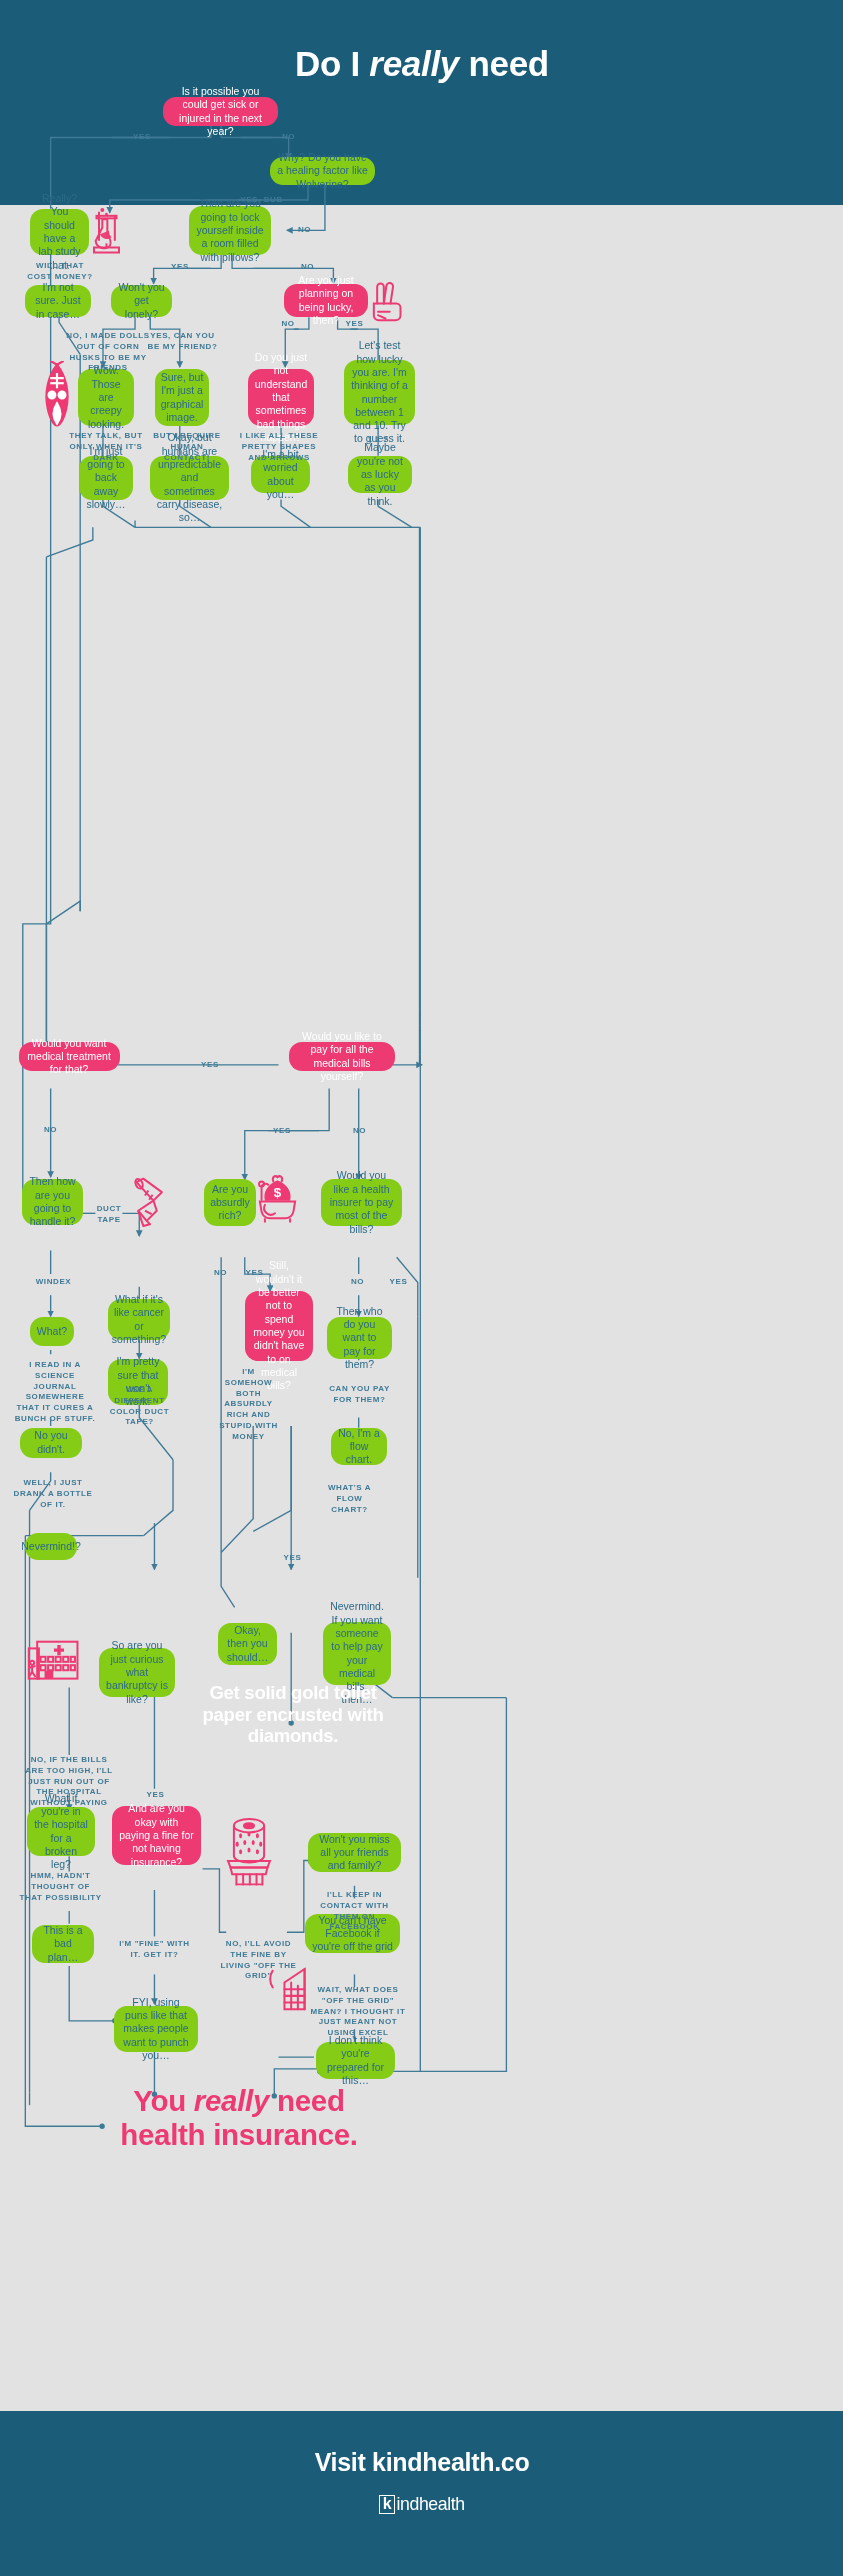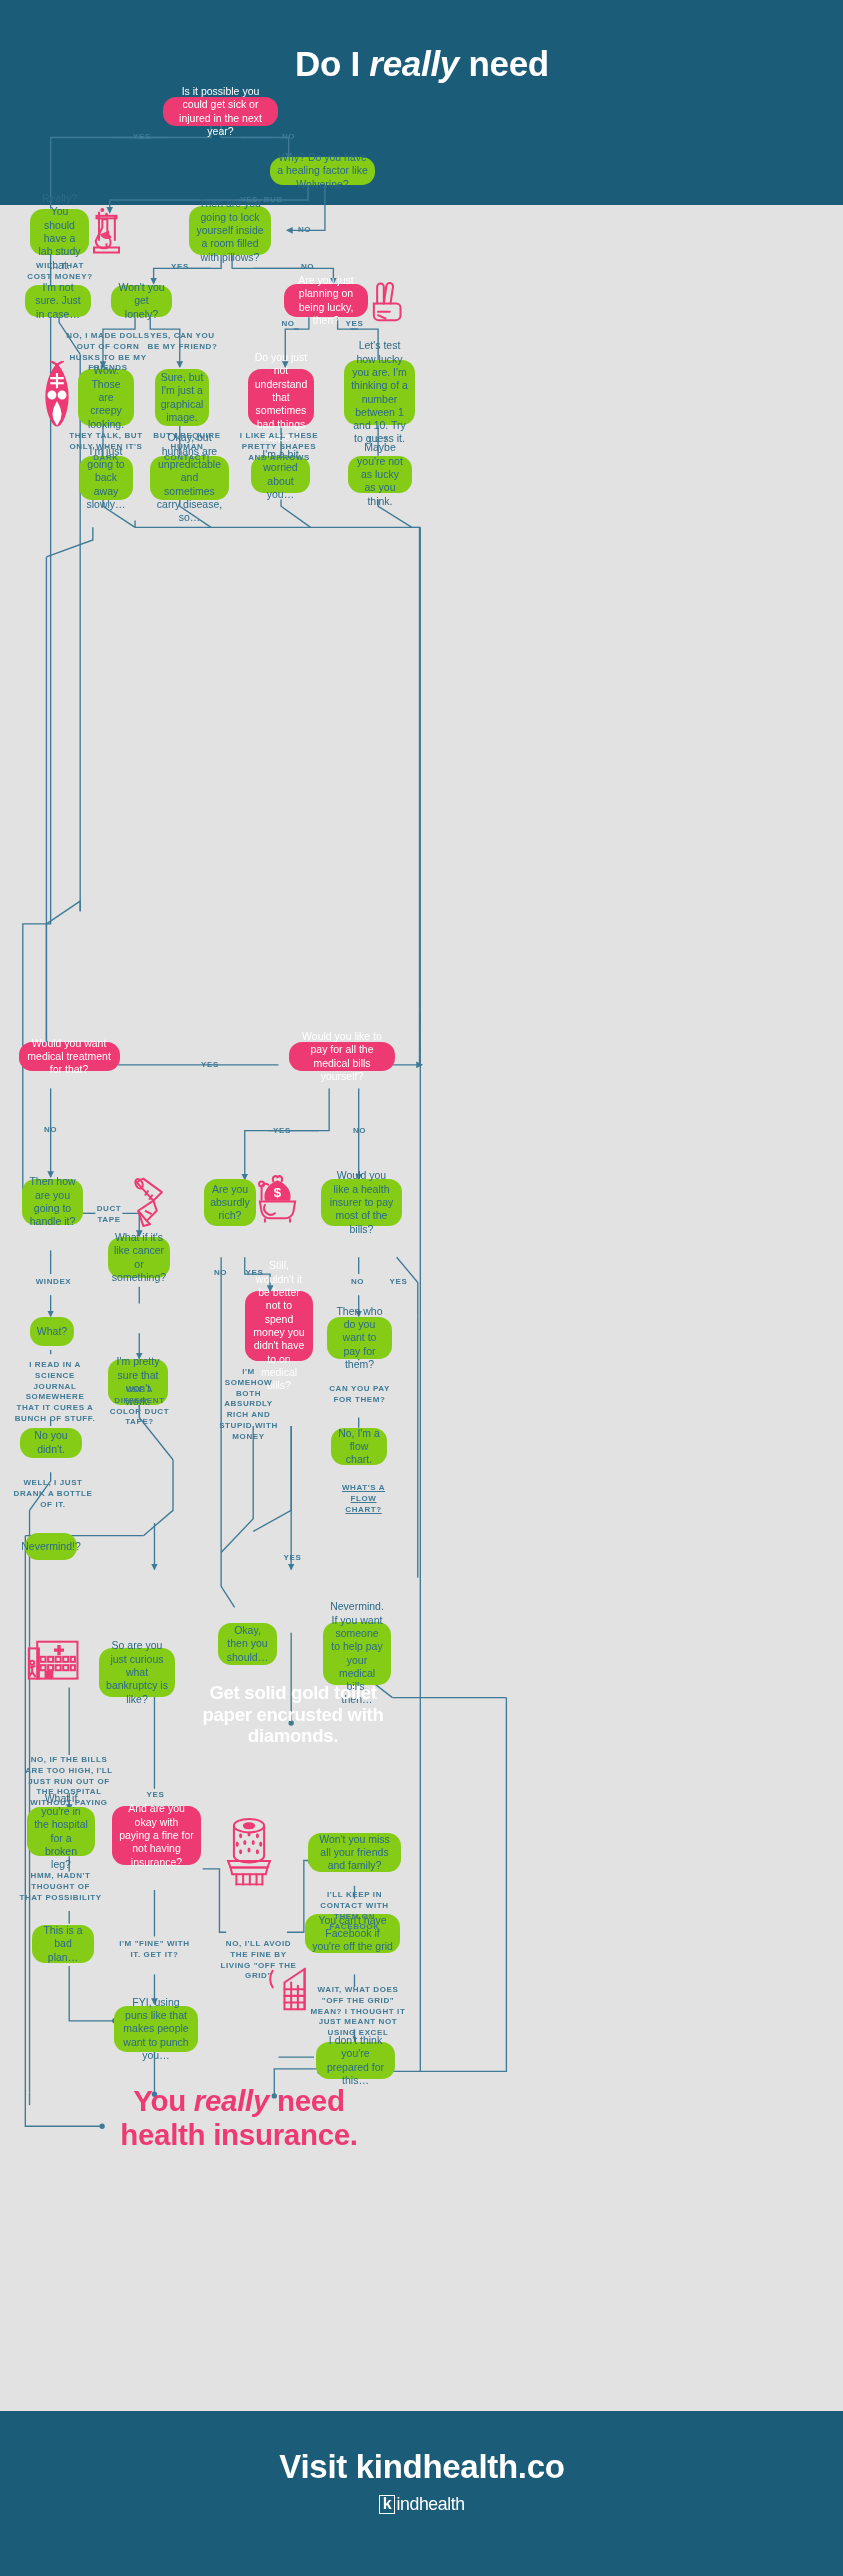--- a/index.html
+++ b/index.html
@@ -20,21 +20,21 @@
   #header-banner { top:0; height:205px; }
   #footer-banner { top:2411px; height:165px; }
   #header-title {
     position:absolute; left:0; right:0; top:44px;
     font-size:35px; font-weight:bold; line-height:1.12;
     letter-spacing:-0.3px;
   }
   #header-title em { font-style:italic; }
   #footer-cta {
     position:absolute; left:0; right:0; top:37px;
-    font-size:33px; font-weight:bold; letter-spacing:-0.3px;
+    font-size:25px; font-weight:bold; letter-spacing:-0.3px;
   }
   #footer-logo {
     position:absolute; left:0; right:0; top:83px;
     font-size:17.7px; letter-spacing:-0.4px;
     display:flex; align-items:center; justify-content:center; gap:1.7px;
   }
   #footer-logo .kmark {
     display:inline-block; border:1.7px solid #fff; padding:0px 2.5px 0.8px 2.5px;
     font-weight:bold; line-height:1.05; font-size:16px;
   }
@@ -280,21 +280,21 @@
   <div class="node pink" style="left:18.6px;   top:1042px; width:101px; height:29px;">Would you want medical treatment for that?</div>
 
   <div class="node pink" style="left:289px;  top:1042px; width:106px; height:29px;">Would you like to pay for all the medical bills yourself?</div>
 
   <div class="node white" style="left:22px;   top:1179px; width:61px;  height:46px;">Then how are you going to handle it?</div>
 
   <div class="node white" style="left:204px;  top:1179px; width:52px;  height:47px;">Are you absurdly rich?</div>
 
   <div class="node white" style="left:321px;  top:1179px; width:81px;  height:47px;">Would you like a health insurer to pay most of the bills?</div>
 
-  <div class="node white" style="left:108px;  top:1237px; width:62px;  height:41px;">What if it's like cancer or something?</div>
+  <div class="node white" style="left:108px;  top:1299px; width:62px;  height:41px;">What if it's like cancer or something?</div>
 
   <div class="node white" style="left:30px;   top:1317px; width:44px;  height:29px;">What?</div>
 
   <div class="node pink" style="left:245px;  top:1291px; width:68px;  height:70px;">Still, wouldn't it be better not to spend money you didn't have to on medical bills?</div>
 
   <div class="node white" style="left:327px;  top:1317px; width:65px;  height:42px;">Then who do you want to pay for them?</div>
 
   <div class="node white" style="left:20px;   top:1428px; width:62px;  height:29.5px;">No you didn't.</div>
 
   <div class="node white" style="left:108px;  top:1359px; width:60px;  height:46px;">I'm pretty sure that won't work.</div>
@@ -347,21 +347,21 @@
   <div class="edgelabel" style="left:207px; top:1268px; width:27px;">NO</div>
   <div class="edgelabel" style="left:240px; top:1268px; width:29px;">YES</div>
   <div class="edgelabel" style="left:344px; top:1277px; width:27px;">NO</div>
   <div class="edgelabel" style="left:384px; top:1277px; width:29px;">YES</div>
   <div class="edgelabel" style="left:13.5px;  top:1360px; width:83px;">I READ IN A SCIENCE JOURNAL SOMEWHERE THAT IT CURES A BUNCH OF STUFF.</div>
   <div class="edgelabel" style="left:103px; top:1385px; width:73px;">USE A DIFFERENT COLOR DUCT TAPE?</div>
   <div class="edgelabel" style="left:218px; top:1367px; width:61px;">I'M SOMEHOW BOTH ABSURDLY RICH AND STUPID WITH MONEY</div>
   <div class="edgelabel" style="left:329px; top:1384px; width:61px;">CAN YOU PAY FOR THEM?</div>
   <div class="edgelabel" style="left:13.5px;  top:1478px; width:79px;">WELL, I JUST DRANK A BOTTLE OF IT.</div>
   <div class="edgelabel" style="left:278px; top:1553px; width:29px;">YES</div>
-  <div class="edgelabel" style="left:333px; top:1483px; width:61px;text-decoration:underline;">WHAT'S A FLOW CHART?</div>
+  <div class="edgelabel" style="left:319px; top:1483px; width:61px;">WHAT'S A FLOW CHART?</div>
   <div class="edgelabel" style="left:25px;  top:1755px; width:88px;">NO, IF THE BILLS ARE TOO HIGH, I'LL JUST RUN OUT OF THE HOSPITAL WITHOUT PAYING</div>
   <div class="edgelabel" style="left:141px; top:1790px; width:29px;">YES</div>
   <div class="edgelabel" style="left:18.6px;  top:1871px; width:84px;">HMM, HADN'T THOUGHT OF THAT POSSIBILITY</div>
   <div class="edgelabel" style="left:308px; top:1890px; width:93px;">I'LL KEEP IN CONTACT WITH THEM ON FACEBOOK</div>
   <div class="edgelabel" style="left:118px; top:1939px; width:73px;">I'M "FINE" WITH IT. GET IT?</div>
   <div class="edgelabel" style="left:218px; top:1939px; width:81px;">NO, I'LL AVOID THE FINE BY LIVING "OFF THE GRID"</div>
   <div class="edgelabel" style="left:309px; top:1985px; width:98px;">WAIT, WHAT DOES "OFF THE GRID" MEAN? I THOUGHT IT JUST MEANT NOT USING EXCEL</div>
 
   <svg class="icon" style="left:89px; top:207px; width:35px; height:51px;" viewBox="0 0 42 60">
     <g stroke="#ee3a73" stroke-width="2.4" fill="none">

